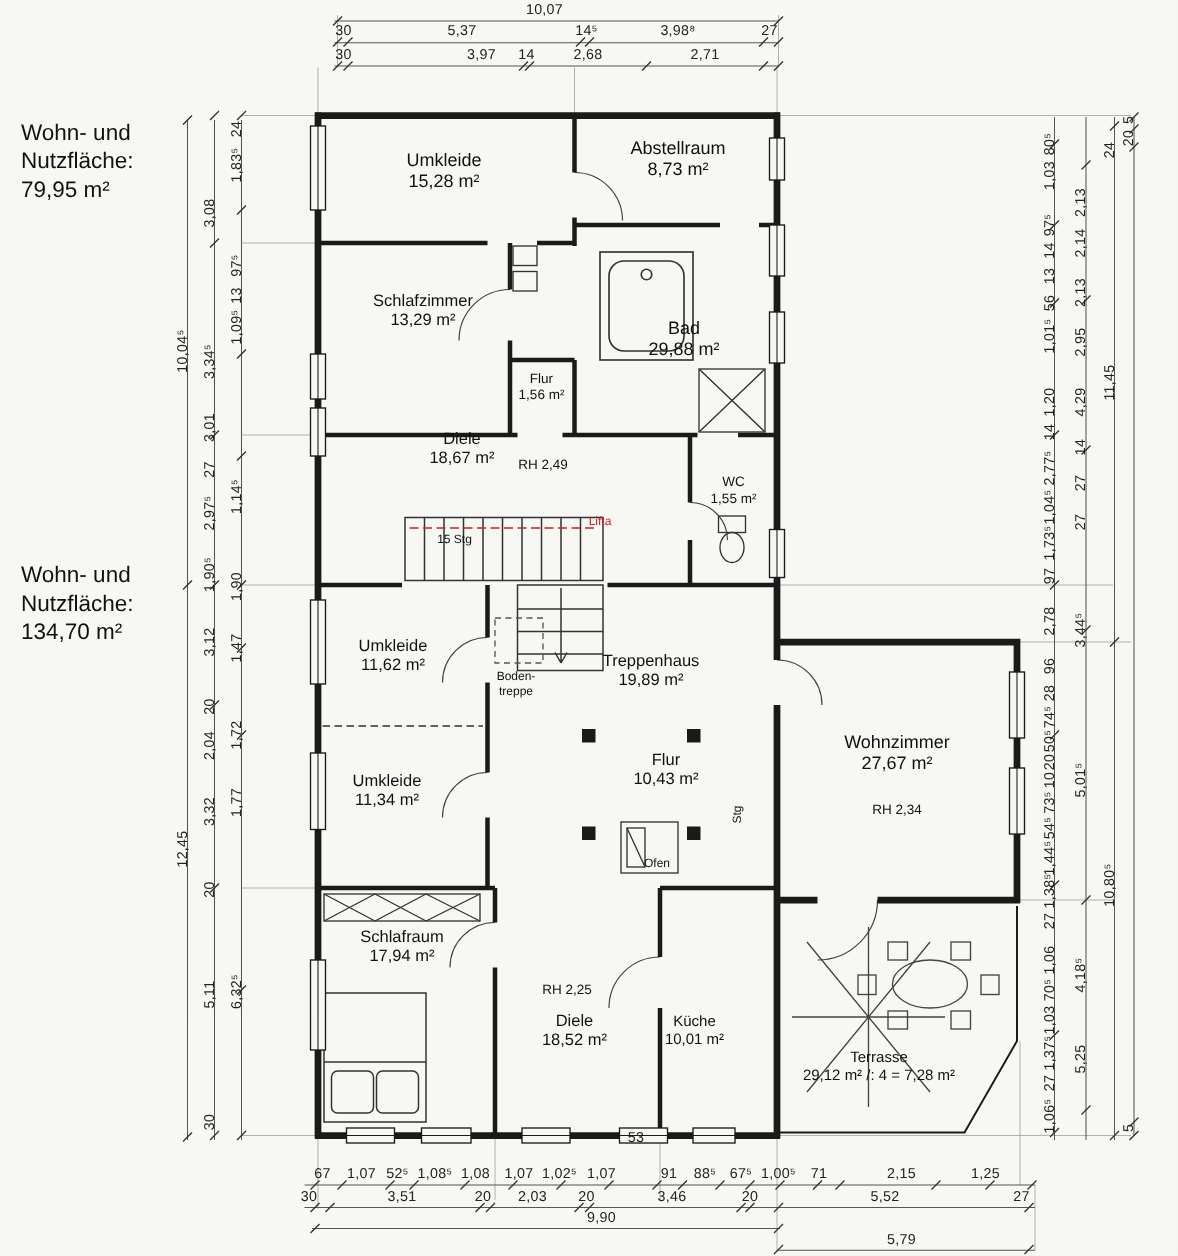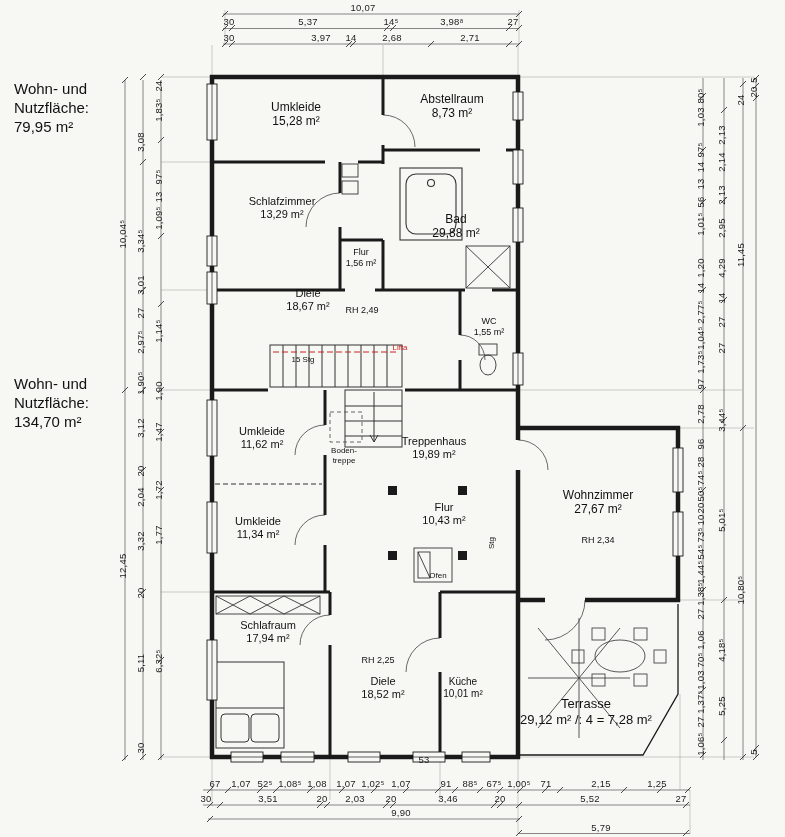--- a/index.html
+++ b/index.html
@@ -388,19 +388,19 @@
         <div>RH 2,25</div>
       </div>
       <div class="room" style="left: 383px; top: 688px; font-size: 11px;">
         <div>Diele</div>
         <div>18,52 m²</div>
       </div>
       <div class="room" style="left: 463px; top: 688px; font-size: 10px;">
         <div>Küche</div>
         <div>10,01 m²</div>
       </div>
-      <div class="room" style="left: 586px; top: 712px; font-size: 13px;">
+      <div class="room" style="left: 586px; top: 712px; font-size: 10px;">
         <div>Terrasse</div>
         <div>29,12 m² /: 4 = 7,28 m²</div>
       </div>
     </div>
 
 </div>
 
 </body></html>

